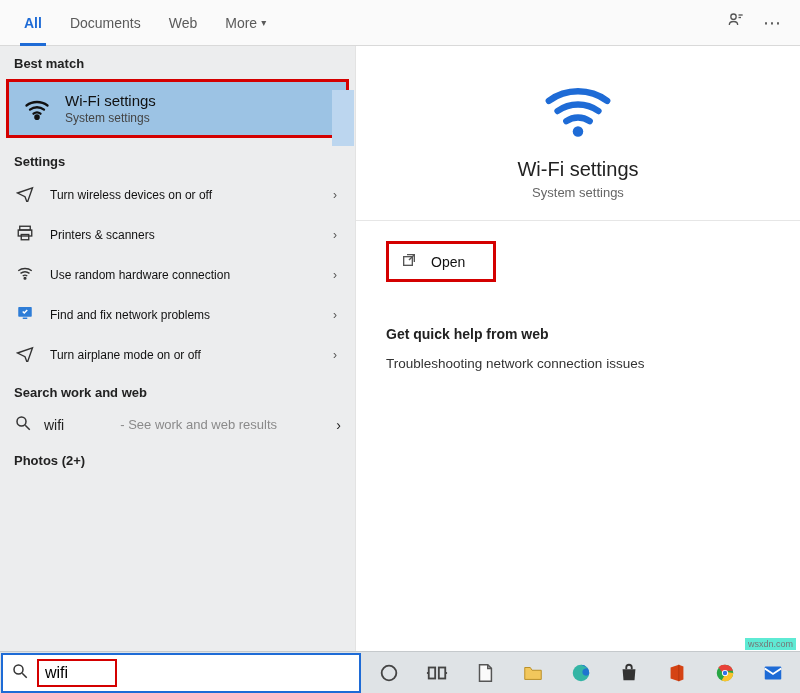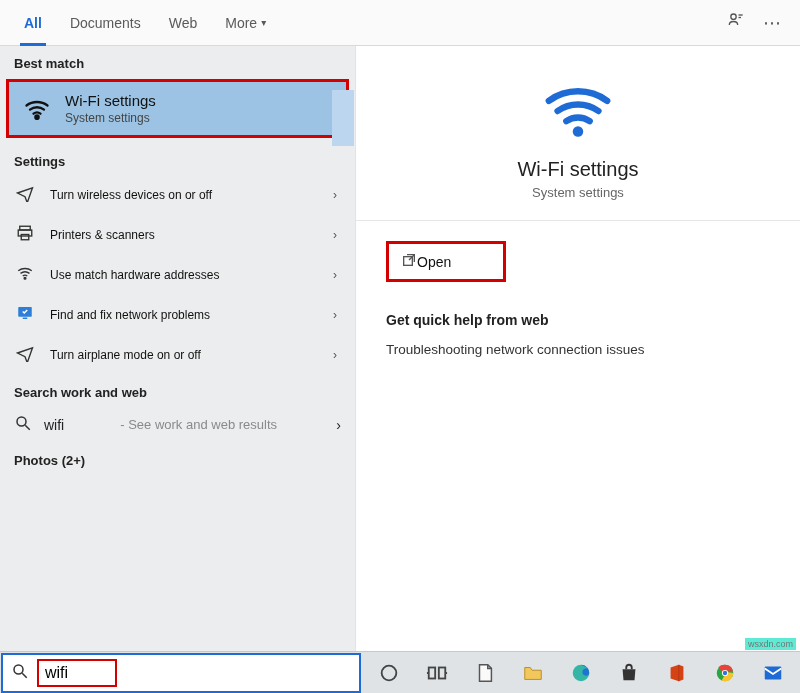--- a/index.html
+++ b/index.html
@@ -33,21 +33,21 @@
 
   .swr { display:flex; align-items:center; gap:12px; padding:8px 14px; font-size:14px; color:#222; cursor:pointer; }
   .swr .muted { color:#8a8a8a; font-size:13px;margin-left:44px; }
 
   
   .right { flex:1; background:#fff; padding-top:30px; display:flex; flex-direction:column; align-items:stretch; border-left:1px solid #e3e3e3;}
   .hero { display:flex; flex-direction:column; align-items:center; padding-bottom:20px; }
   .hero svg { width:70px; height:70px; }
   .hero-title { font-size:20px; color:#222; margin-top:8px; }
   .hero-sub { font-size:13px; color:#666; margin-top:4px; }
-  .open-row { margin:20px 30px 0; display:flex; align-items:center; padding:8px 12px; cursor:pointer; width:120px;}
+  .open-row { margin:20px 30px 14px; display:flex; align-items:center; gap:14px; padding:8px 12px; cursor:pointer; width:110px;}
   .open-row.red { border:3px solid #d40000; }
   .open-row .ic { font-size:15px; color:#555; }
   .open-row .lbl { font-size:14px; color:#111; }
   .help { margin:30px 30px 0; }
   .help-h { font-size:14px; font-weight:600; color:#222; margin-bottom:14px; }
   .help-link { font-size:13.5px; color:#333; cursor:pointer; }
 
   
   .taskbar { position:absolute; left:0; right:0; bottom:0; height:42px; background:#dfe3e6; border-top:1px solid #c5c9cc; display:flex; align-items:center; }
   .searchbox-wrap { width:360px; height:40px; margin:1px 0 1px 1px; border:2px solid #1e6bd6; background:#fff; display:flex; align-items:center; }
@@ -127,21 +127,21 @@
       <span class="lbl">Printers &amp; scanners</span>
       <span class="chev">›</span>
     </div>
     <div class="setting-row">
       <span class="ic"><svg viewBox="0 0 24 24" fill="none" stroke="#333" stroke-width="1.8">
             <path d="M3 9a15 15 0 0 1 18 0"></path>
             <path d="M6 12.5a10 10 0 0 1 12 0"></path>
             <path d="M9 16a5 5 0 0 1 6 0"></path>
             <circle cx="12" cy="19" r="1.2" fill="#333"></circle>
           </svg></span>
-      <span class="lbl">Use match hardware addresses</span>
+      <span class="lbl">Use random hardware connection</span>
       <span class="chev">›</span>
     </div>
     <div class="setting-row">
       <span class="ic"><svg viewBox="0 0 24 24">
             <rect x="3" y="4" width="18" height="13" rx="1" fill="#2e7dd7"></rect>
             <rect x="9" y="18" width="6" height="2" fill="#2e7dd7"></rect>
             <path d="M9 10l2 2 4-4" stroke="#fff" stroke-width="2" fill="none"></path>
           </svg></span>
       <span class="lbl">Find and fix network problems</span>
       <span class="chev">›</span>

